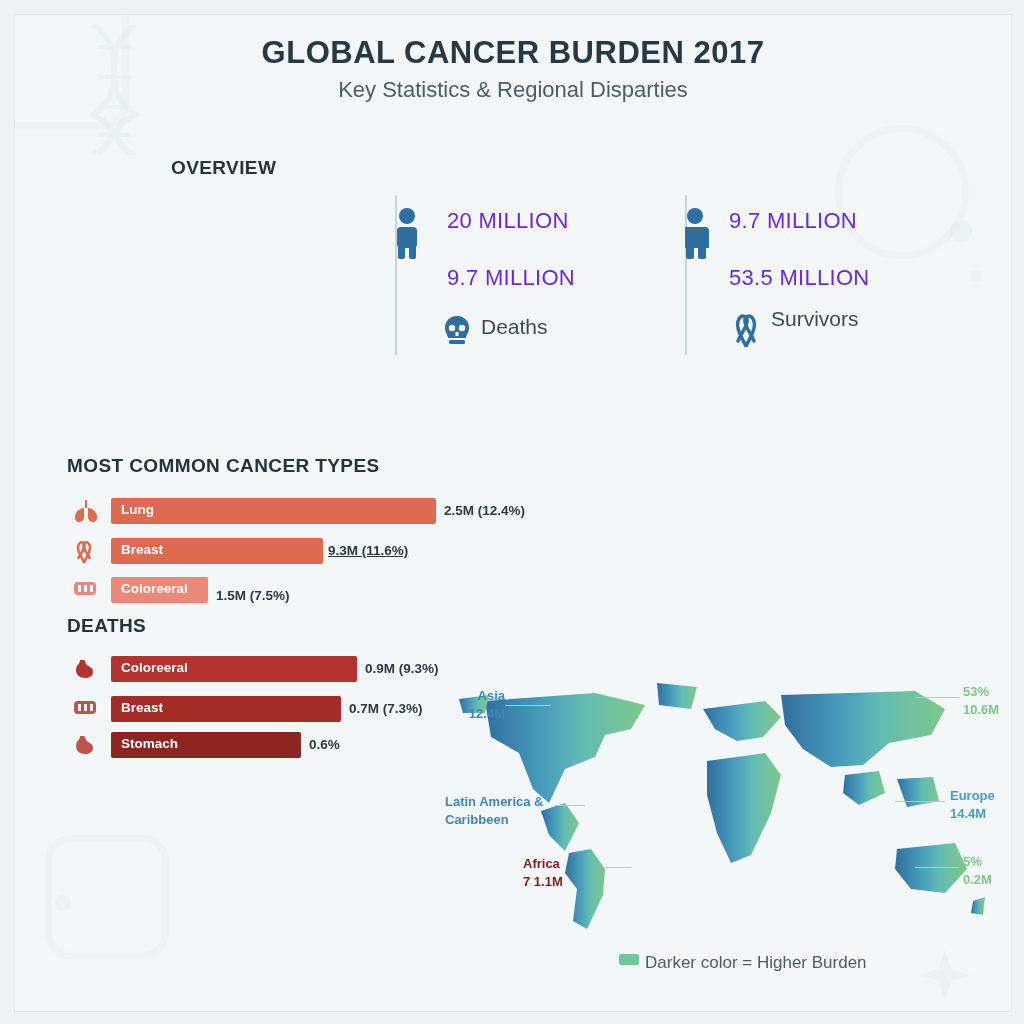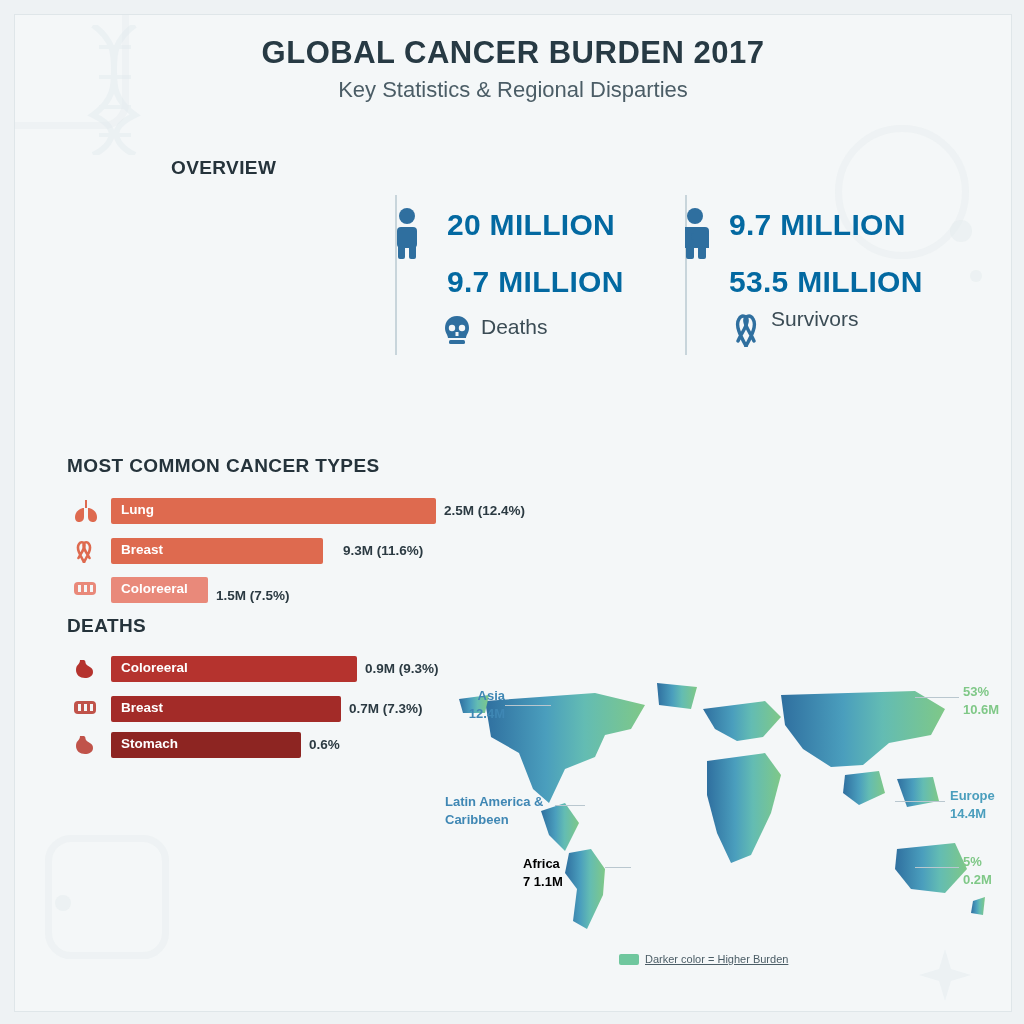--- a/index.html
+++ b/index.html
@@ -43,36 +43,36 @@
       #2f6f9f 0deg 168deg,
       #74b4cf 168deg 330deg,
       #a9d3e4 330deg 360deg);
     -webkit-mask:radial-gradient(circle closest-side, transparent 0 56%, #000 56.5%);
             mask:radial-gradient(circle closest-side, transparent 0 56%, #000 56.5%);
   }
   .donut-lbl{position:absolute;font-size:12.5px;font-weight:bold;color:#2f6f9f;line-height:1.25;}
 
   
   .kpi-div{position:absolute;width:2px;background:#c8d5db;}
-  .kpi-num{position:absolute;font-size:30px;font-weight:bold;color:#0369a1;letter-spacing:.3px;}
+  .kpi-num{position:absolute;font-size:22px;font-weight:normal;color:#6d28d9;letter-spacing:.3px;}
   .kpi-sub{position:absolute;font-size:21px;color:#3b4c55;}
   .kpi-ico{position:absolute;color:#2f6f9f;}
 
   
   .bar-row{position:absolute;height:26px;}
   .bar{position:absolute;left:0;top:0;height:26px;border-radius:2px;}
   .bar-txt{position:absolute;left:10px;top:4px;font-size:13.5px;font-weight:bold;color:#fff;}
   .bar-val{position:absolute;top:5px;font-size:13.5px;font-weight:bold;color:#2b3a42;white-space:nowrap;}
   .bar-ico{position:absolute;left:-38px;top:1px;font-size:20px;}
 
   
   .map-wrap{position:absolute;left:430px;top:668px;width:545px;height:250px;}
   .map-lbl{position:absolute;font-size:13px;font-weight:bold;line-height:1.35;}
   .leader{position:absolute;height:1px;background:#b9c7cf;}
-  .legend{position:absolute;left:630px;top:938px;font-size:11px;color:#4b5d66;text-decoration:underline;}
+  .legend{position:absolute;left:630px;top:938px;font-size:17px;color:#4b5d66;}
   .legend-sw{position:absolute;left:-26px;top:1px;width:20px;height:11px;background:#6fc79e;border-radius:2px;}
 
   .source{
     position:absolute;bottom:34px;left:0;width:100%;text-align:center;
     font-size:12.5px;color:#5a6b74;
   }
 </style>
 </head>
 <body>
 
@@ -164,21 +164,21 @@
 
   <div class="bar-row" style="left:96px;top:523px;width:212px;">
     <div class="bar-ico">
       <svg width="22" height="24" viewBox="0 0 22 24" fill="none" stroke="#de6a4f" stroke-width="2.6" stroke-linecap="round">
         <path d="M11 23 C7 16 3 9 6 5 C8 2 12 3 11.4 7 C11 11 7.5 15 5.5 19"></path>
         <path d="M11 23 C15 16 19 9 16 5 C14 2 10 3 10.6 7 C11 11 14.5 15 16.5 19"></path>
       </svg>
     </div>
     <div class="bar" style="width:212px;background:#de6a4f;"></div>
     <div class="bar-txt">Breast</div>
-    <div class="bar-val" style="left:232px;">9.3M (11.6%)</div>
+    <div class="bar-val" style="left:217px;text-decoration:underline;">9.3M (11.6%)</div>
   </div>
 
   <div class="bar-row" style="left:96px;top:562px;width:97px;">
     <div class="bar-ico">
       <svg width="24" height="22" viewBox="0 0 24 22" fill="#e9897a">
         <rect x="1" y="4" width="22" height="13" rx="4"></rect>
         <rect x="5" y="7" width="3" height="7" fill="#f4f7f8"></rect>
         <rect x="11" y="7" width="3" height="7" fill="#f4f7f8"></rect>
         <rect x="17" y="7" width="3" height="7" fill="#f4f7f8"></rect>
       </svg>
@@ -265,21 +265,21 @@
     <span>Asia</span><br>
     <span>12.4M</span>
   </div>
   <div class="leader" style="left:490px;top:690px;width:46px;"></div>
 
   <div class="map-lbl" style="left:430px;top:778px;color:#3f87b4;width:110px;">
     <span>Latin America &amp; Caribbeen</span>
   </div>
   <div class="leader" style="left:540px;top:790px;width:30px;"></div>
 
-  <div class="map-lbl" style="left:508px;top:840px;color:#000000;width:90px;">
+  <div class="map-lbl" style="left:508px;top:840px;color:#7f1d1d;width:90px;">
     <span>Africa</span><br>
     <span>7 1.1M</span>
   </div>
   <div class="leader" style="left:590px;top:852px;width:26px;"></div>
 
   <div class="map-lbl" style="left:935px;top:772px;color:#4a9ebd;width:60px;">
     <span>Europe</span><br>
     <span>14.4M</span>
   </div>
   <div class="leader" style="left:880px;top:786px;width:50px;"></div>

